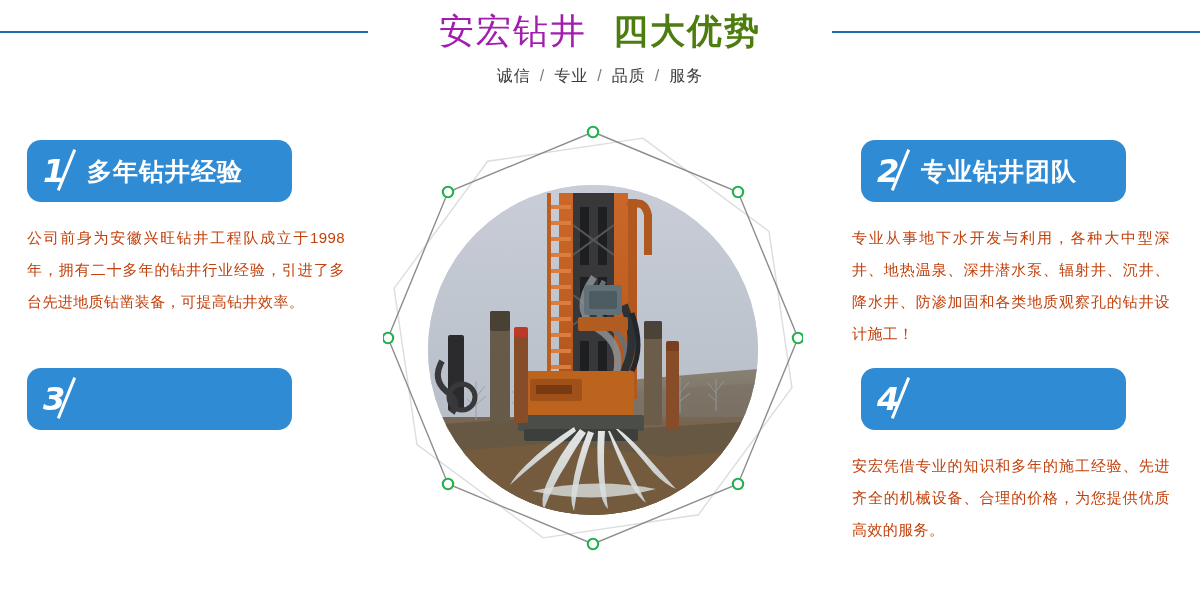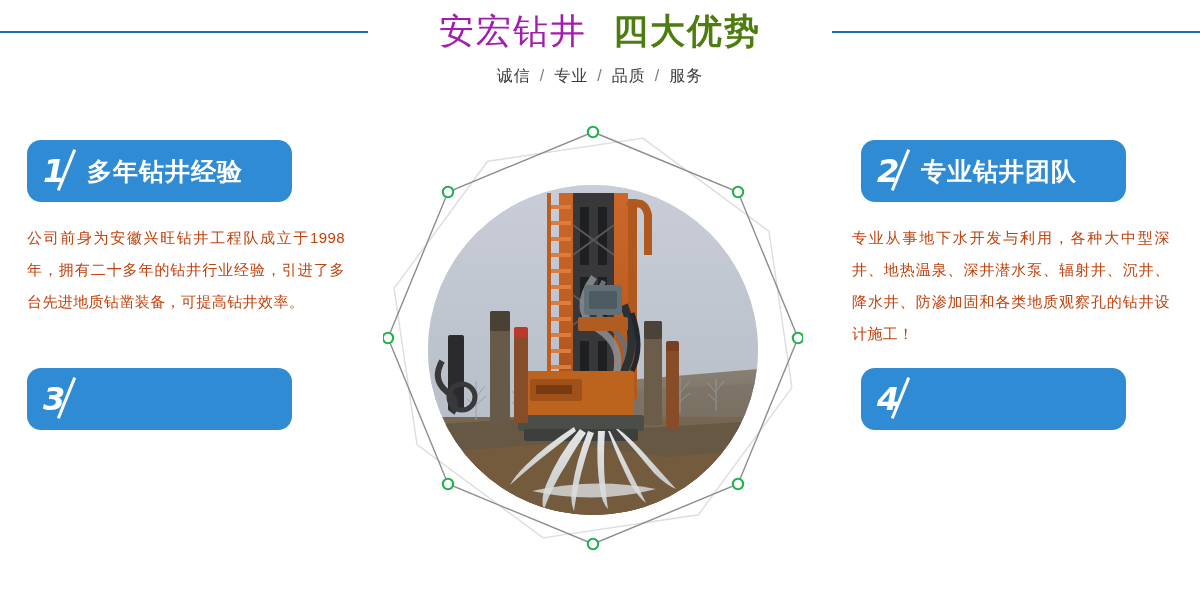--- a/index.html
+++ b/index.html
@@ -225,20 +225,21 @@
     <div class="card-body">专业从事地下水开发与利用，各种大中型深井、地热温泉、深井潜水泵、辐射井、沉井、降水井、防渗加固和各类地质观察孔的钻井设计施工！</div>
   </div>
 
   <div class="card card-r card-b">
     <div class="card-head">
       <span class="num-badge">
         <span class="num-glyph">4</span>
         <span class="num-slash"></span>
       </span>
     </div>
+    <div class="card-body">安宏凭借专业的知识和多年的施工经验、先进齐全的机械设备、合理的价格，为您提供优质高效的服务。</div>
   </div>
 
   <div class="center-graphic">
 
     <svg class="poly-svg" viewBox="0 0 420 480">
 
       <polygon points="210,22 355,82 415,228 355,374 210,434 65,374 5,228 65,82" fill="none" stroke="#dddddd" stroke-width="1.4" transform="rotate(14 210 228)"></polygon>
 
       <polygon points="210,22 355,82 415,228 355,374 210,434 65,374 5,228 65,82" fill="none" stroke="#8d8d8d" stroke-width="1.4"></polygon>
 

